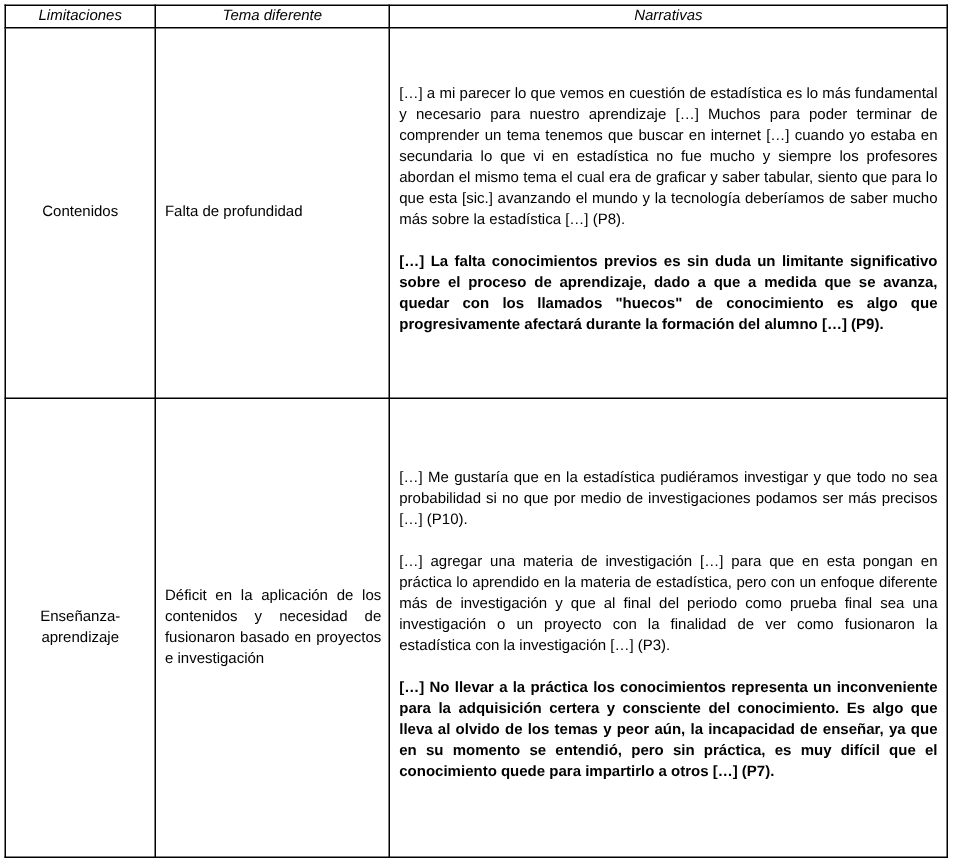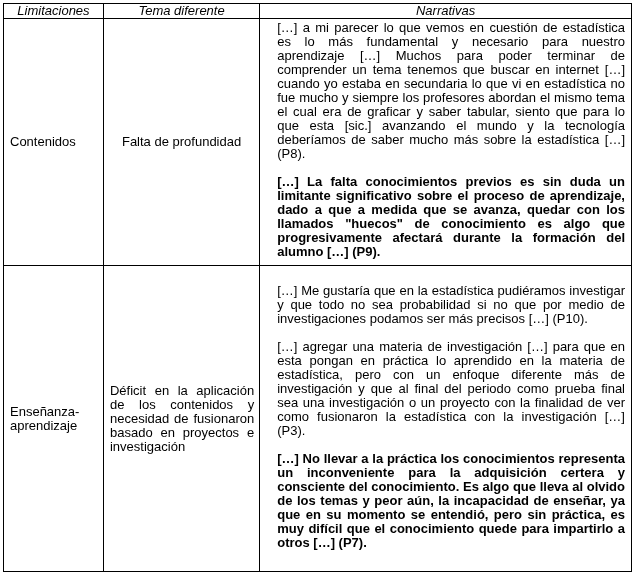--- a/index.html
+++ b/index.html
@@ -1,37 +1,37 @@
 <!DOCTYPE html>
 <html><head>
 <meta charset="utf-8">
 <style>
   html, body { margin: 0; padding: 0; background: #ffffff; }
   body { width: 635px; height: 577px; position: relative; overflow: hidden;
          font-family: "Liberation Sans", "DejaVu Sans", sans-serif; color: #000; }
   table.qtable {
     position: absolute; left: 3px; top: 3px;
     width: 629px; border-collapse: collapse; table-layout: fixed;
-    font-size: 13px; line-height: 14px;
+    font-size: 10px; line-height: 14px;
   }
   table.qtable td, table.qtable th {
     border: 1px solid #000; vertical-align: middle; padding: 0 6px;
   }
   table.qtable th {
     font-weight: normal; font-style: italic; text-align: center;
     height: 14px; padding: 0 4px;
   }
   .col1 { width: 96px; }
   .col2 { width: 150px; }
   .col3 { width: 357px; }
-  td.lim { text-align: left; padding-left: 8px; margin-top: 47px; }
-  td.tema { text-align: center; padding-left: 8px; }
+  td.lim { text-align: center; padding-left: 8px; margin-top: 47px; }
+  td.tema { text-align: left; padding-left: 8px; }
   td.tema.justify { text-align: justify; padding-right: 5px; }
   td.narr { vertical-align: top; text-align: justify; padding: 1px 5px 0 6px; }
-  .narr p { margin: 0 0 14px 11px; }
+  .narr p { margin: 0 0 14px 0; }
   .narr p:last-child { margin-bottom: 4px; font-weight: bold; }
   tr.r1 td { height: 246px; }
   tr.r2 td { height: 305px; }
 </style>
 </head>
 <body>
 
 <table class="qtable">
   <colgroup>
     <col class="col1">

